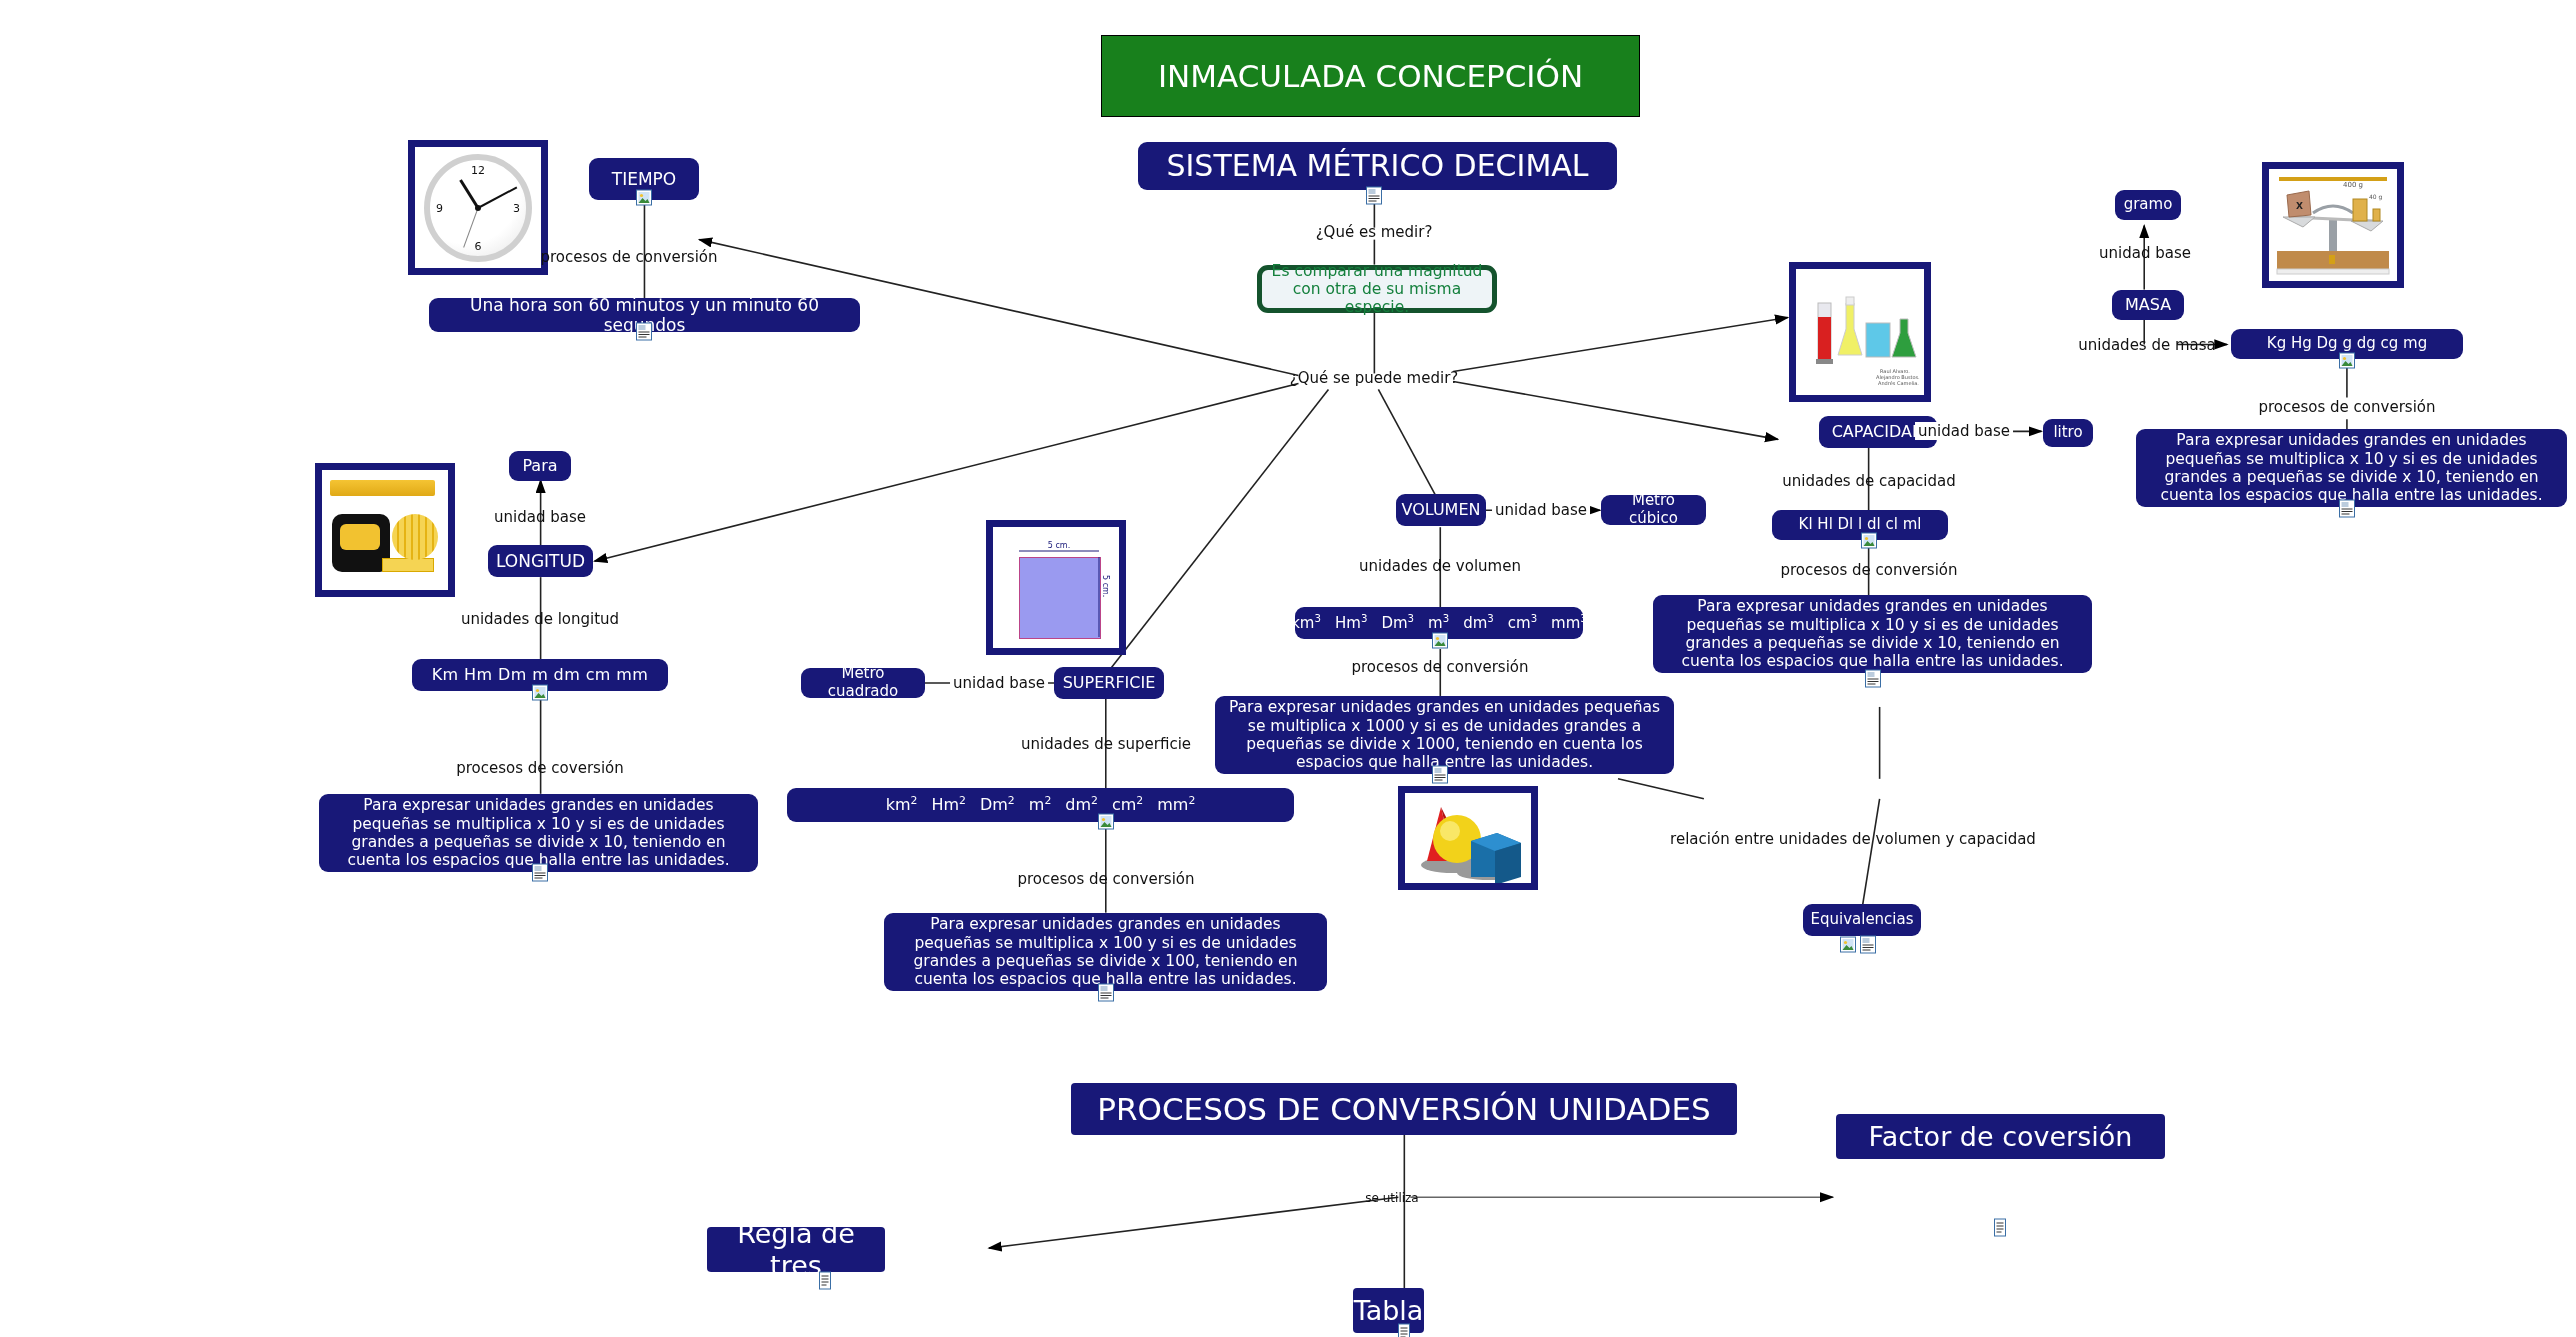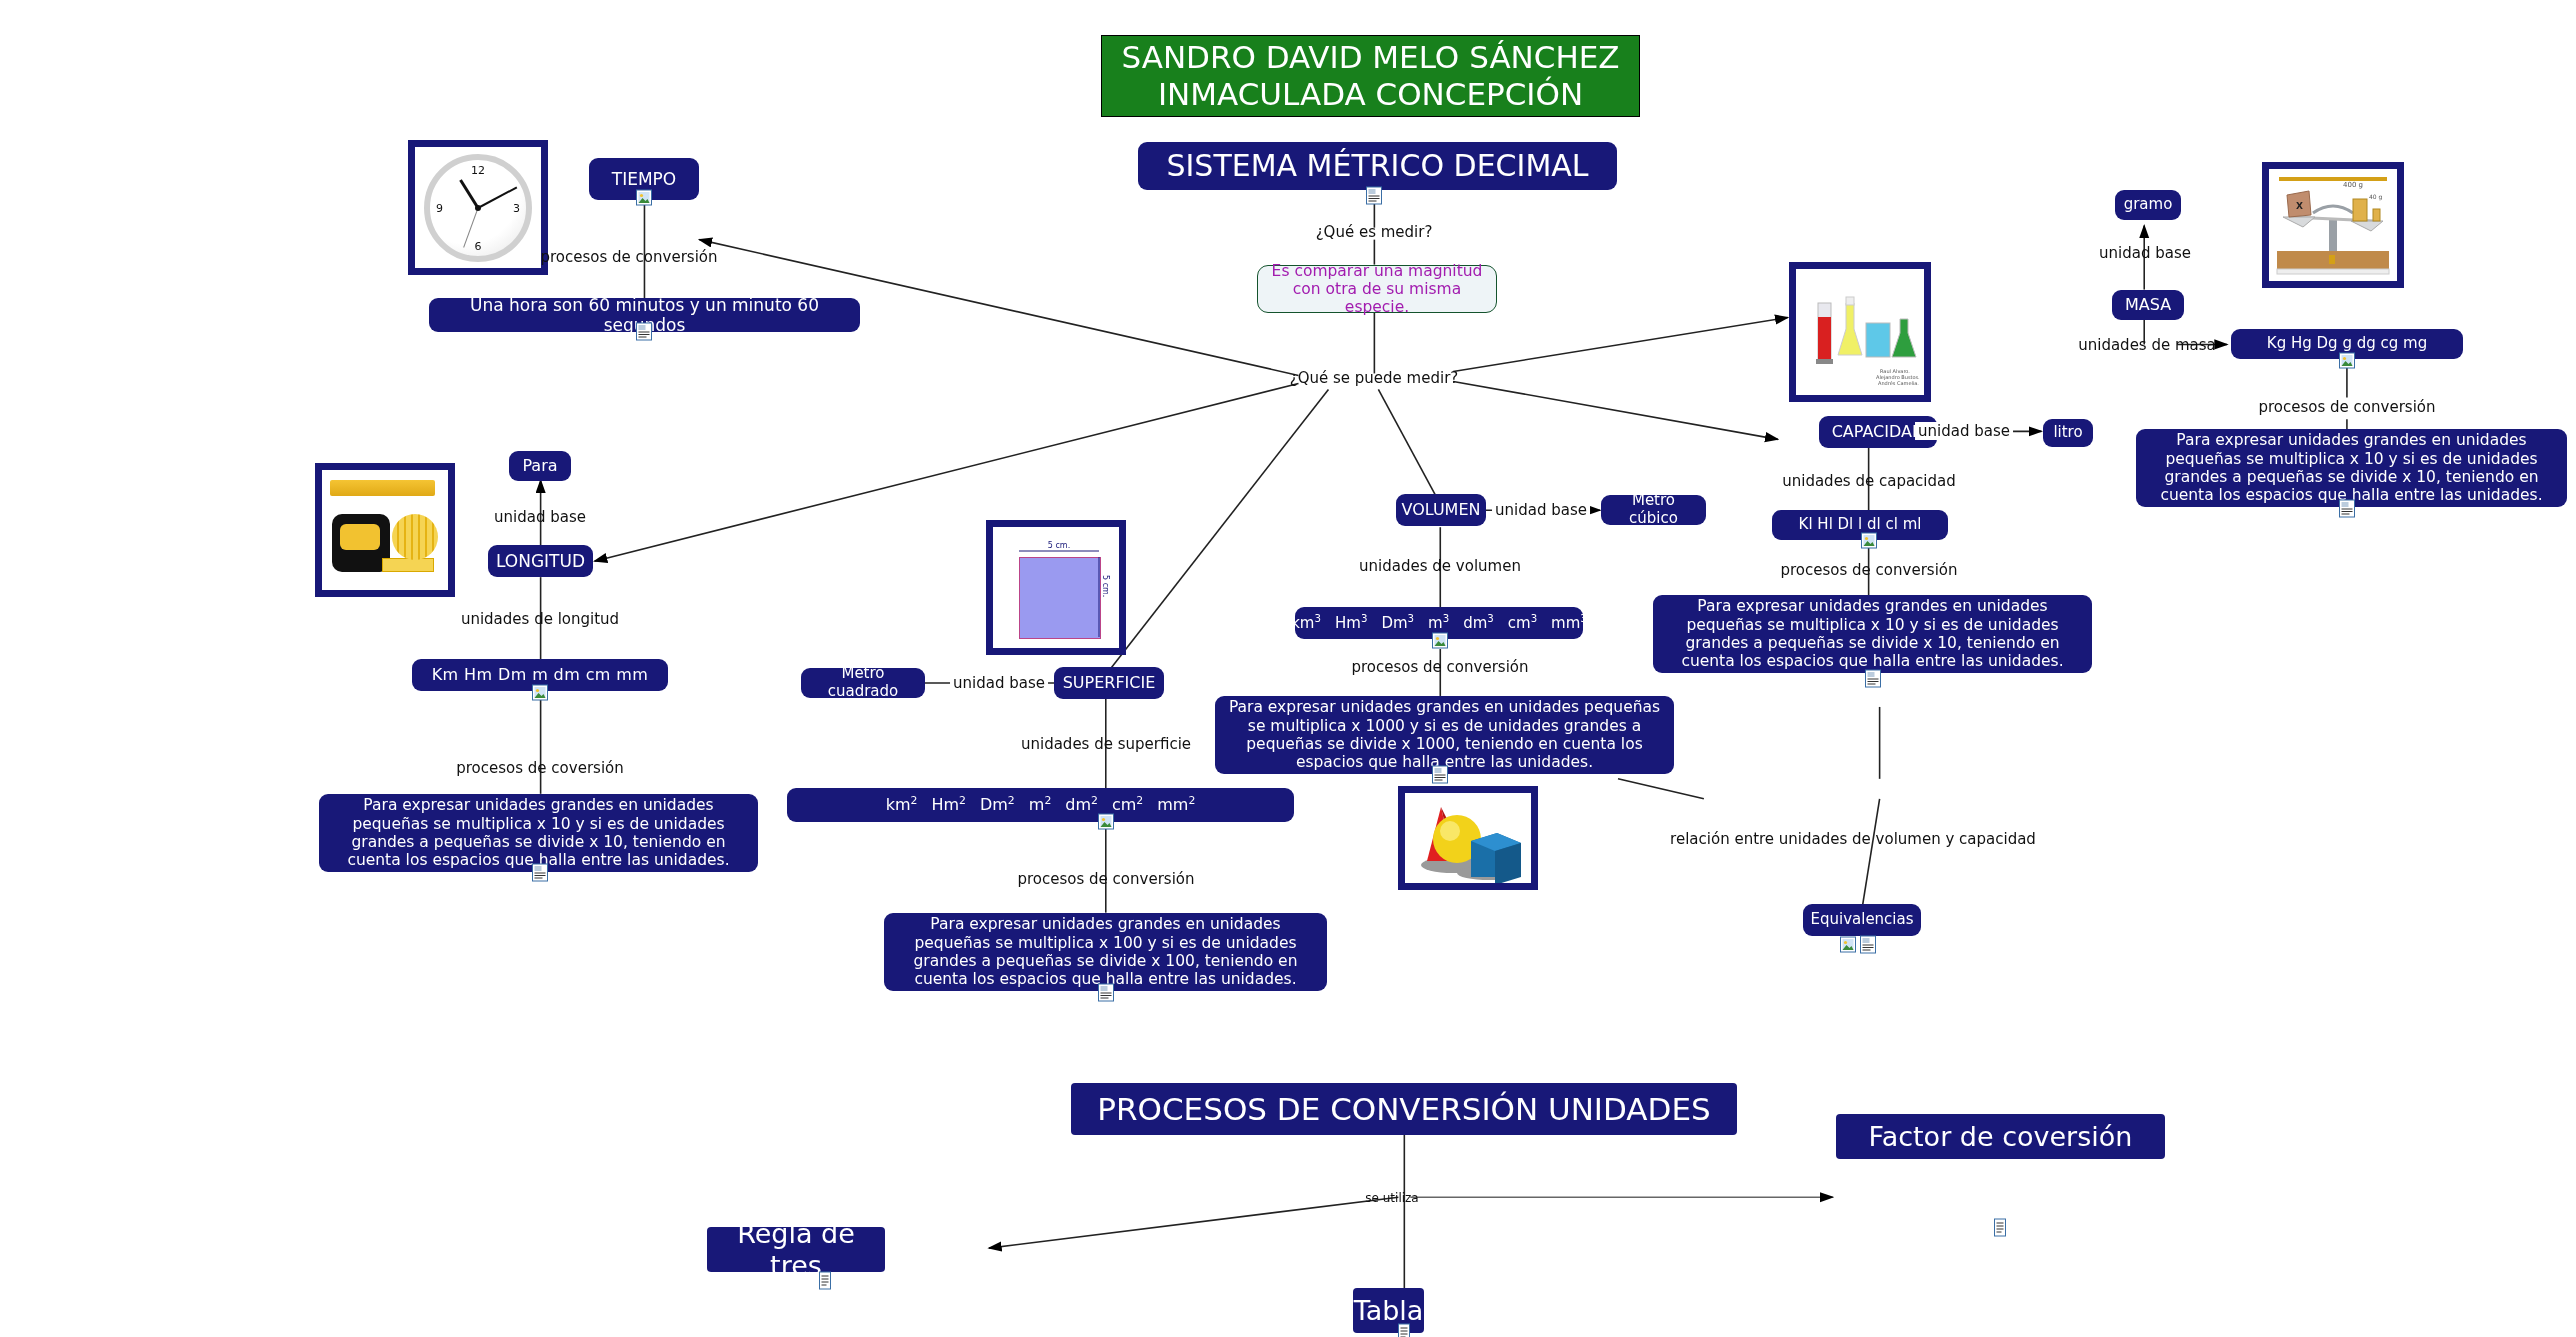--- a/index.html
+++ b/index.html
@@ -3,21 +3,21 @@
 <meta charset="utf-8">
 <style>
   html,body{margin:0;padding:0;background:#ffffff;}
   body{font-family:"DejaVu Sans","Liberation Sans",sans-serif;}
   #canvas{position:relative;width:2576px;height:1337px;overflow:hidden;background:#fff;}
   .node{position:absolute;box-sizing:border-box;background:#181878;color:#ffffff;
         border-radius:9px;display:flex;align-items:center;justify-content:center;
         text-align:center;line-height:1.18;padding:2px 8px;}
   .node.sq{border-radius:4px;}
   .green{background:#18801c;border:1px solid #000;border-radius:0;}
-  .defbox{background:#eef4f7;color:#a21caf;border:1px solid #14532d;border-radius:11px;}
+  .defbox{background:#eef4f7;color:#15803d;border:5px solid #14532d;border-radius:11px;}
   .linklabel{position:absolute;color:#111;background:transparent;white-space:nowrap;
              font-size:15px;transform:translate(-50%,-50%);text-align:center;}
   .imgframe{position:absolute;box-sizing:border-box;border:7px solid #181878;background:#fff;}
   .ico{position:absolute;width:17px;height:19px;transform:translateX(-50%);}
   svg.wires{position:absolute;left:0;top:0;width:2576px;height:1337px;pointer-events:none;}
   .sub{font-size:0.68em;vertical-align:super;}
 </style>
 </head>
 <body>
 
@@ -70,21 +70,20 @@
       <path d="M1882,800 L1862,925"></path>
       <path d="M1706,800 L1620,780"></path>
 
       <path d="M1406,1135 L1406,1330"></path>
       <path d="M1400,1199 L990,1250" marker-end="url(#ah)"></path>
       <path d="M1412,1199 L1835,1199" marker-end="url(#ah)" stroke="#666"></path>
     </g>
   </svg>
 
   <div class="node green" style="left:1101px;top:35px;width:539px;height:82px;flex-direction:column;font-size:31px;">
-    <div>SANDRO DAVID MELO SÁNCHEZ</div>
     <div>INMACULADA CONCEPCIÓN</div>
   </div>
 
   <div class="node" style="left:1138px;top:142px;width:479px;height:48px;font-size:30px;">
     <span>SISTEMA MÉTRICO DECIMAL</span>
   </div>
   <div class="ico" style="left:1374px;top:186px;">
     <svg viewBox="0 0 17 19" width="17" height="19">
         <rect x="1" y="1" width="15" height="17" fill="#fff" stroke="#3a6ea5"></rect>
         <rect x="3" y="3" width="7" height="5" fill="#bcd"></rect>

